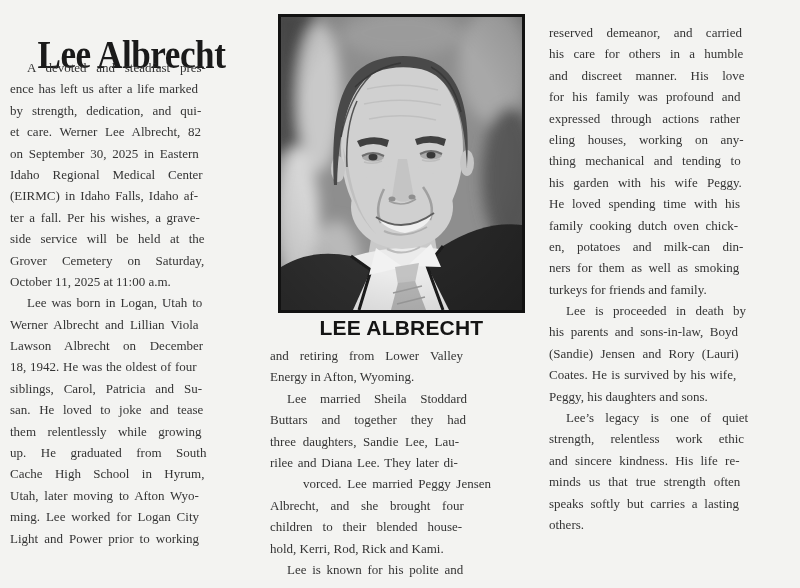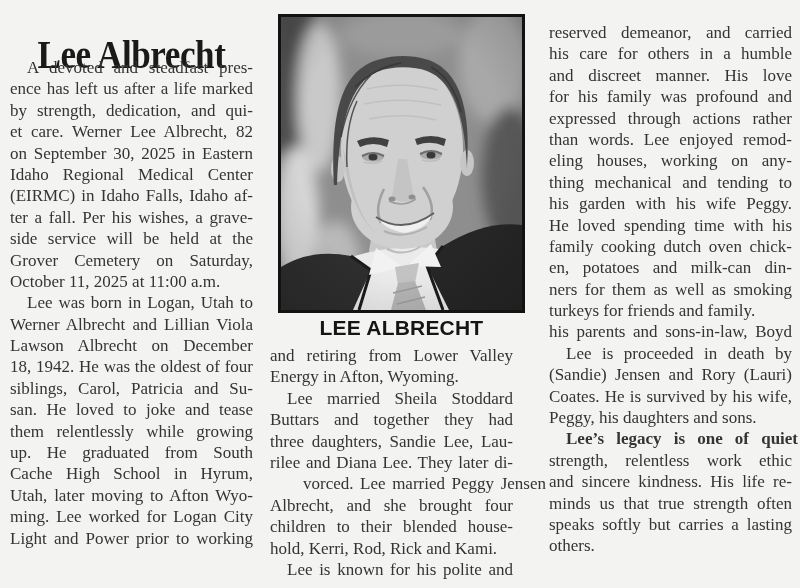--- a/index.html
+++ b/index.html
@@ -4,21 +4,21 @@
 <style>
   html,body{margin:0;padding:0;}
   body{width:800px;height:588px;background:#f3f3f1;font-family:"Liberation Serif",serif;}
   .page{position:relative;width:800px;height:588px;background:#f3f3f1;overflow:hidden;}
 
   .headline{position:absolute;left:10px;top:4px;width:243px;height:50px;line-height:50px;
     text-align:center;font-family:"Liberation Serif",serif;font-weight:700;font-size:39px;
     color:#1a1a1a;letter-spacing:-0.5px;white-space:nowrap;}
   .headline .fit{display:inline-block;transform-origin:center center;}
 
-  .lines{position:absolute;color:#343434;font-size:17px;}
+  .lines{position:absolute;color:#343434;font-size:13px;}
   #lines-left{left:10px;top:57px;width:243px;}
   #lines-middle{left:270px;top:345px;width:243px;}
   #lines-right{left:549px;top:22px;width:243px;}
   .line{height:21.4px;line-height:21.4px;white-space:nowrap;}
   .lt{display:inline-block;transform-origin:0 60%;white-space:pre;}
 
   .photo{position:absolute;left:278px;top:14px;width:241px;height:293px;
     border:3px solid #121212;background:#8e8e8e;}
   .photo svg{display:block;}
 
@@ -160,35 +160,34 @@
       <div class="line"><span class="lt" style="word-spacing: 6.7px;">children to their blended house-</span></div>
       <div class="line"><span class="lt">hold, Kerri, Rod, Rick and Kami.</span></div>
       <div class="line" style="padding-left: 17px;"><span class="lt" style="word-spacing: 2.41px;">Lee is known for his polite and</span></div>
     </div>
   <div class="lines" id="lines-right">
       <div class="line"><span class="lt" style="word-spacing: 10.11px;">reserved demeanor, and carried</span></div>
       <div class="line"><span class="lt" style="word-spacing: 6.04px;">his care for others in a humble</span></div>
       <div class="line"><span class="lt" style="word-spacing: 10.36px;">and discreet manner. His love</span></div>
       <div class="line"><span class="lt" style="word-spacing: 4.88px;">for his family was profound and</span></div>
       <div class="line"><span class="lt" style="word-spacing: 7.52px;">expressed through actions rather</span></div>
-      <div class="line"><span class="lt" style="word-spacing: 5.64px;">than words. Lee enjoyed remod-</span></div>
       <div class="line"><span class="lt" style="word-spacing: 9.4px;">eling houses, working on any-</span></div>
       <div class="line"><span class="lt" style="word-spacing: 6.22px;">thing mechanical and tending to</span></div>
       <div class="line"><span class="lt" style="word-spacing: 5.95px;">his garden with his wife Peggy.</span></div>
       <div class="line"><span class="lt" style="word-spacing: 4.5px;">He loved spending time with his</span></div>
       <div class="line"><span class="lt" style="word-spacing: 3.39px;">family cooking dutch oven chick-</span></div>
       <div class="line"><span class="lt" style="word-spacing: 9.17px;">en, potatoes and milk-can din-</span></div>
       <div class="line"><span class="lt" style="word-spacing: 3.2px;">ners for them as well as smoking</span></div>
       <div class="line"><span class="lt">turkeys for friends and family.</span></div>
+      <div class="line" style="padding-left: 17px;"><span class="lt" style="word-spacing: 6.21px;">Lee is proceeded in death by</span></div>
       <div class="line"><span class="lt" style="word-spacing: 3.3px;">his parents and sons-in-law, Boyd</span></div>
-      <div class="line" style="padding-left: 17px;"><span class="lt" style="word-spacing: 6.21px;">Lee is proceeded in death by</span></div>
       <div class="line"><span class="lt" style="word-spacing: 4.1px;">(Sandie) Jensen and Rory (Lauri)</span></div>
       <div class="line"><span class="lt" style="word-spacing: 0.99px;">Coates. He is survived by his wife,</span></div>
       <div class="line"><span class="lt">Peggy, his daughters and sons.</span></div>
-      <div class="line" style="padding-left: 17px; font-weight: bold;"><span class="lt" style="word-spacing: 7.91px;">Lee’s legacy is one of quiet</span></div>
+      <div class="line" style="padding-left: 17px;"><span class="lt" style="word-spacing: 7.91px;">Lee’s legacy is one of quiet</span></div>
       <div class="line"><span class="lt" style="word-spacing: 13.02px;">strength, relentless work ethic</span></div>
       <div class="line"><span class="lt" style="word-spacing: 4.03px;">and sincere kindness. His life re-</span></div>
       <div class="line"><span class="lt" style="word-spacing: 4.69px;">minds us that true strength often</span></div>
       <div class="line"><span class="lt" style="word-spacing: 3.56px;">speaks softly but carries a lasting</span></div>
       <div class="line"><span class="lt">others.</span></div>
     </div>
 
 </div>
 
 </body></html>

